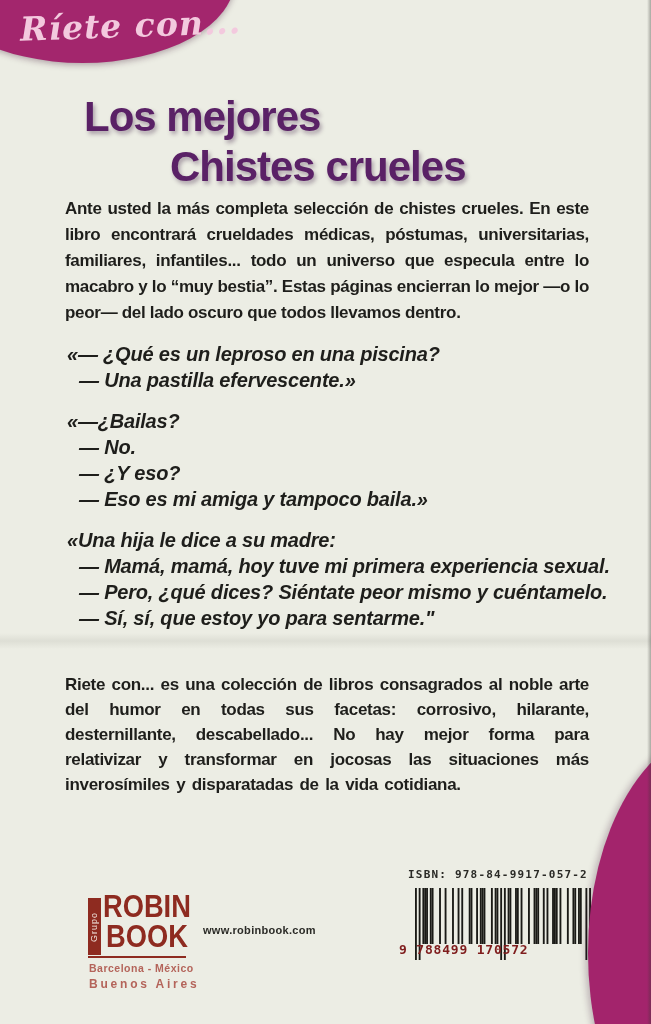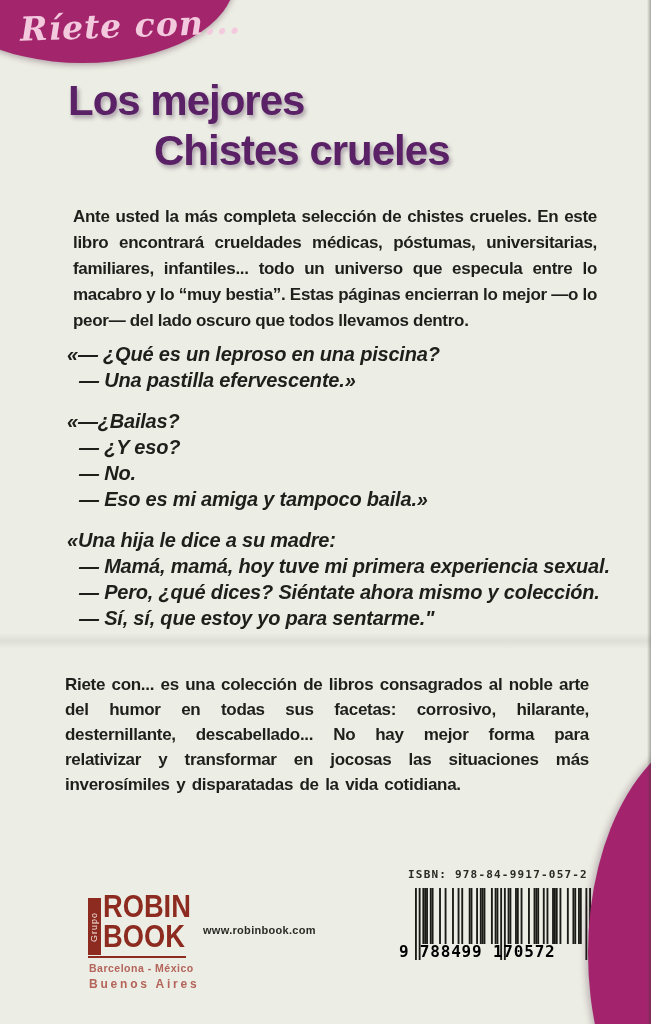--- a/index.html
+++ b/index.html
@@ -20,29 +20,29 @@
   .series-label{
     position:absolute;left:20px;top:6px;
     font-family:"DejaVu Serif", serif;
     font-style:italic;font-weight:bold;
     font-size:33px;color:#f3c9de;
     transform:rotate(-2deg);
     letter-spacing:1px;
     white-space:nowrap;
   }
   
-  .title{position:absolute;left:66px;top:74px;margin:2px;
+  .title{position:absolute;left:66px;top:74px;margin:18px;
     font-size:42px;font-weight:700;color:#5a2166;line-height:50px;
     text-shadow:2px 3px 4px rgba(45,15,55,.35);
     letter-spacing:-1px;}
   .title-line{display:block;white-space:nowrap;}
   .title-line2{margin-left:86px;text-align:center;}
   
   .intro{
-    position:absolute;left:65px;top:196px;width:524px;margin:8px;
+    position:absolute;left:65px;top:196px;width:524px;margin:0;
     font-size:17px;font-weight:700;line-height:26px;
     letter-spacing:-0.3px;text-align:justify;
   }
   .jokes{position:absolute;left:67px;top:341px;width:524px;
     font-size:20px;font-weight:700;font-style:italic;line-height:26px;
     letter-spacing:-0.2px;}
   .joke{margin:0 0 15px 0;}
   .joke-line{white-space:nowrap;}
   .joke-line.indent{margin-left:12px;}
   .shadow-band{
@@ -57,41 +57,41 @@
   
   .publisher{position:absolute;left:88px;top:896px;width:110px;height:100px;}
   .logo-spine{position:absolute;left:0;top:2px;width:13px;height:57px;background:#8e2b20;}
   .logo-grupo{
     position:absolute;left:0;top:0;width:13px;height:57px;
     writing-mode:vertical-rl;transform:rotate(180deg);
     color:#f0e6de;font-size:9px;letter-spacing:1px;
     text-align:center;line-height:13px;
   }
   .logo-name{position:absolute;left:15px;top:-4px;color:#8e2b20;
-    font-size:31px;font-weight:700;line-height:30px;letter-spacing:0;}
+    font-size:31px;font-weight:700;line-height:30px;letter-spacing:0;text-align:center;}
   .logo-name span{display:inline-block;transform:scaleX(0.88);transform-origin:left center;white-space:nowrap;}
   .logo-rule{position:absolute;left:0;top:60px;width:98px;height:2px;background:#8e2b20;}
   .logo-cities1{position:absolute;left:1px;top:66px;color:#b4645a;
     font-size:10.5px;font-weight:700;letter-spacing:0.5px;white-space:nowrap;}
   .logo-cities2{position:absolute;left:1px;top:81px;color:#b4645a;
     font-size:12px;font-weight:700;letter-spacing:2.8px;white-space:nowrap;}
   .website{position:absolute;left:203px;top:924px;
     font-size:11px;font-weight:700;color:#2b2b27;letter-spacing:0.3px;}
   
   .isbn-label{
     position:absolute;left:408px;top:868px;width:190px;text-align:left;
     font-family:"DejaVu Sans Mono", monospace;
     font-size:11px;font-weight:700;color:#2a2a26;letter-spacing:1.2px;
     white-space:nowrap;
   }
   .barcode-svg{position:absolute;left:415px;top:888px;}
   .ean-digits{
     position:absolute;left:399px;top:942px;
     font-family:"DejaVu Sans Mono", monospace;
-    font-size:16px;font-weight:700;color:#000000;letter-spacing:0.8px;
+    font-size:13px;font-weight:700;color:#7f1d1d;letter-spacing:0.8px;
     white-space:nowrap;
   }
   
   .corner-circle{
     position:absolute;left:588px;top:728px;width:270px;height:450px;
     background:#a3246c;border-radius:50%;
     box-shadow:-3px 0 6px rgba(60,20,50,.25);
   }
   .right-edge-shadow{
     position:absolute;right:0;top:0;width:4px;height:1024px;
@@ -113,28 +113,28 @@
 
   <p class="intro">Ante usted la más completa selección de chistes crueles. En este libro encontrará crueldades médicas, póstumas, universitarias, familiares, infantiles... todo un universo que especula entre lo macabro y lo “muy bestia”. Estas páginas encierran lo mejor —o lo peor— del lado oscuro que todos llevamos dentro.</p>
 
   <div class="jokes" id="jokes">
       <div class="joke">
         <div class="joke-line">«— ¿Qué es un leproso en una piscina?</div>
         <div class="joke-line indent">— Una pastilla efervescente.»</div>
       </div>
       <div class="joke">
         <div class="joke-line">«—¿Bailas?</div>
+        <div class="joke-line indent">— No.</div>
         <div class="joke-line indent">— ¿Y eso?</div>
-        <div class="joke-line indent">— No.</div>
         <div class="joke-line indent">— Eso es mi amiga y tampoco baila.»</div>
       </div>
       <div class="joke">
         <div class="joke-line">«Una hija le dice a su madre:</div>
         <div class="joke-line indent">— Mamá, mamá, hoy tuve mi primera experiencia sexual.</div>
-        <div class="joke-line indent">— Pero, ¿qué dices? Siéntate ahora mismo y colección.</div>
+        <div class="joke-line indent">— Pero, ¿qué dices? Siéntate peor mismo y cuéntamelo.</div>
         <div class="joke-line indent">— Sí, sí, que estoy yo para sentarme."</div>
       </div>
     </div>
 
   <div class="shadow-band"></div>
 
   <p class="blurb">Riete con... es una colección de libros consagrados al noble arte del humor en todas sus facetas: corrosivo, hilarante, desternillante, descabellado... No hay mejor forma para relativizar y transformar en jocosas las situaciones más inverosímiles y disparatadas de la vida cotidiana.</p>
 
   <div class="publisher">
     <div class="logo-spine">

